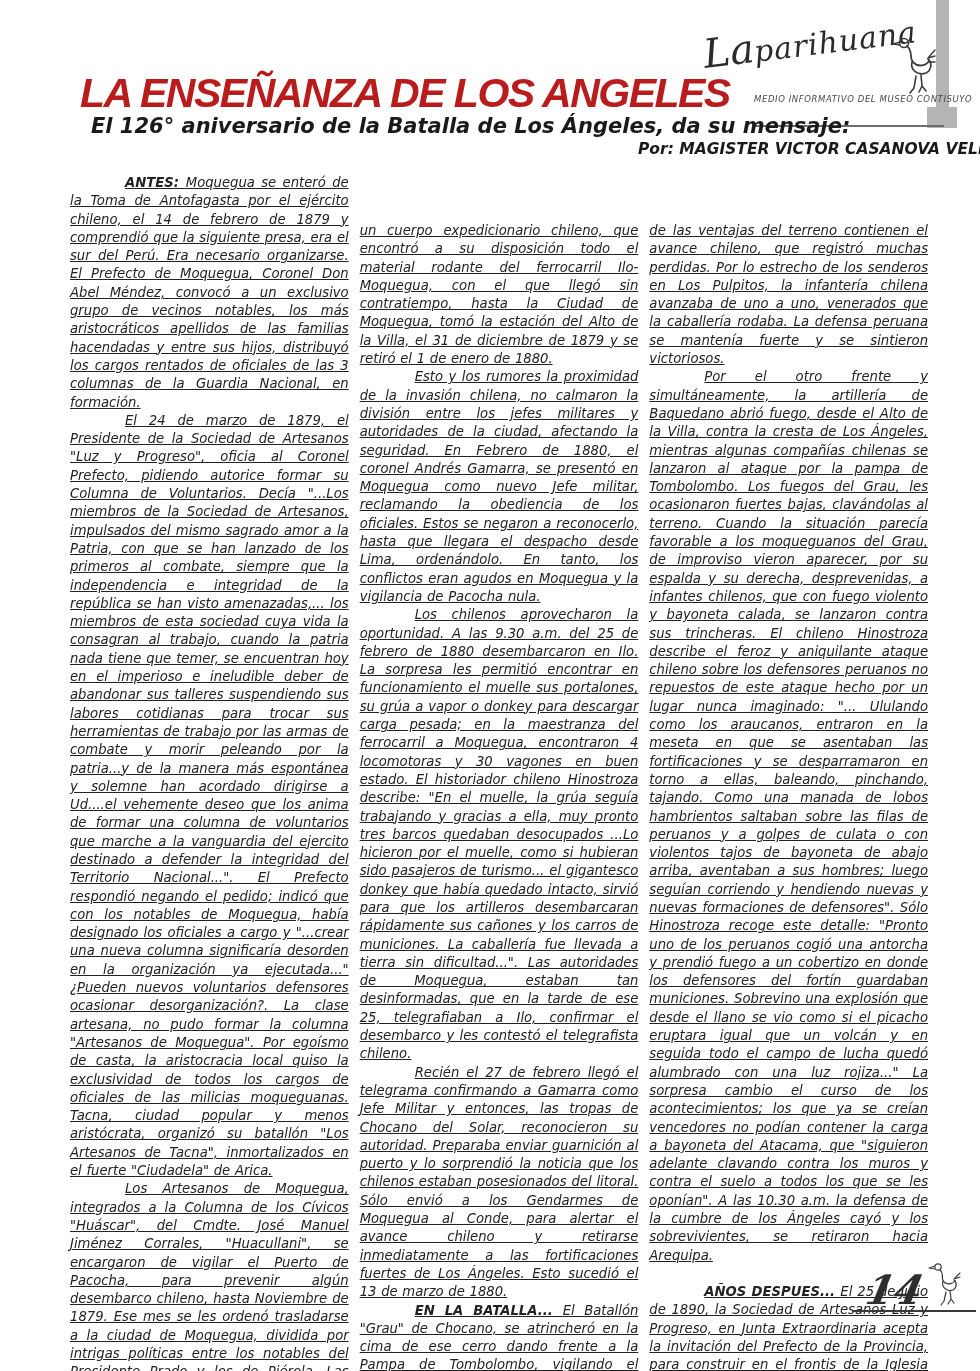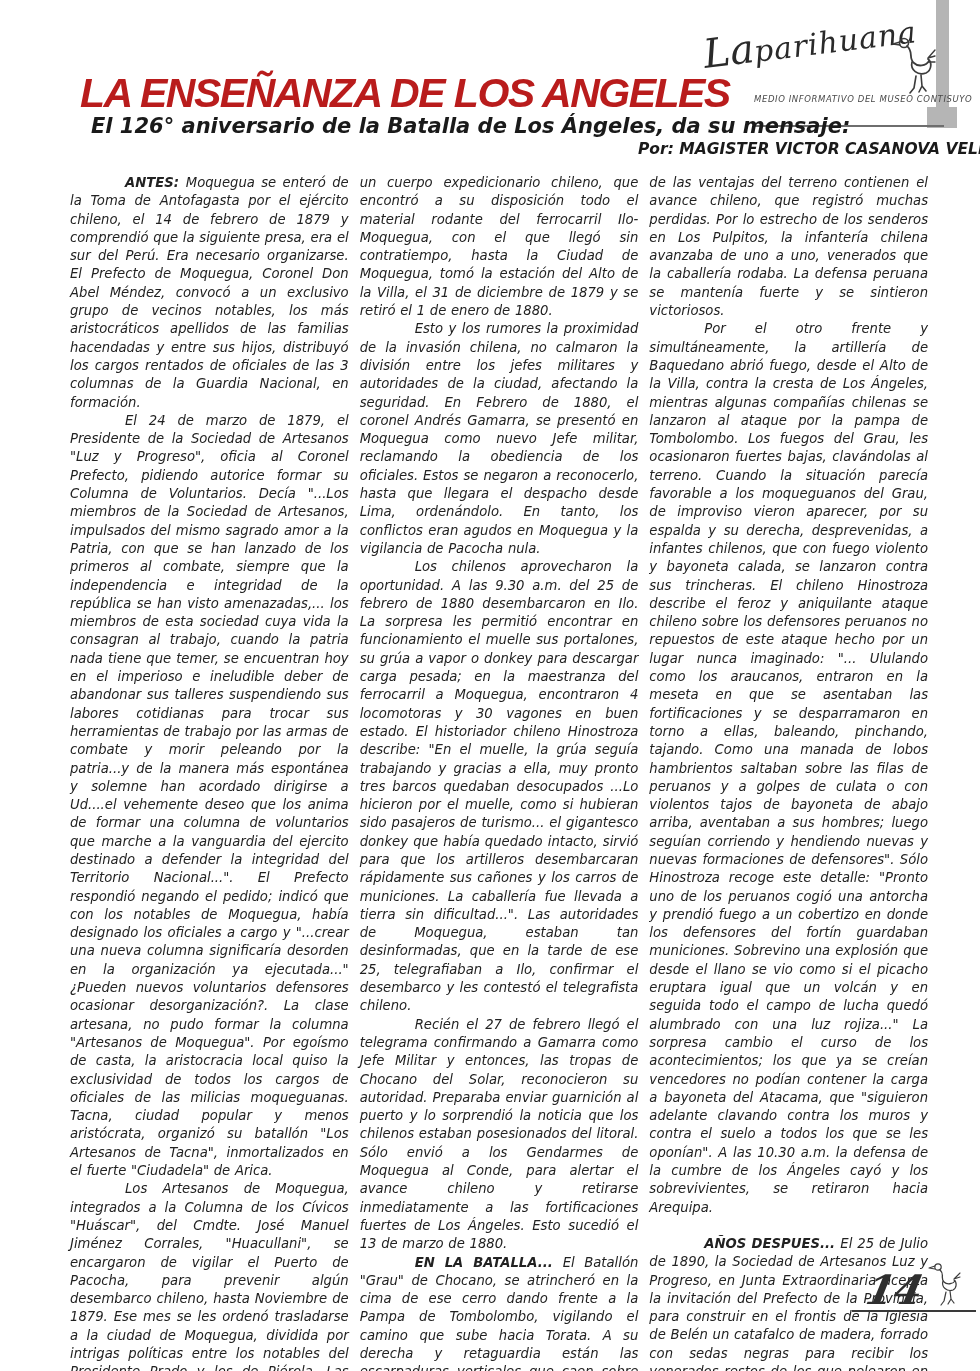--- a/index.html
+++ b/index.html
@@ -73,22 +73,23 @@
   }
   .col { width: 287px; }
   .para {
     font-size: 13.2px;
     line-height: 18.3px;
     font-style: italic;
     text-align: justify;
     text-indent: 55px;
     color: #222222;
     word-spacing: 0.5px;
+    text-decoration: underline;
   }
-  .para.no-indent { text-indent: 0; }
+  .para.no-indent { text-indent: 0; margin-top: 48px; }
   .para.gap-before { margin-top: 18px; }
   .lead { font-weight: bold; }
   
   .pagenum-wrap {
     position: absolute; left: 852px; top: 1262px; width: 124px;
     border-bottom: 2.5px solid #3a3a3a;
     padding-bottom: 2px;
     display: flex; align-items: flex-end; justify-content: center; gap: 4px;
   }
   .pagenum {

